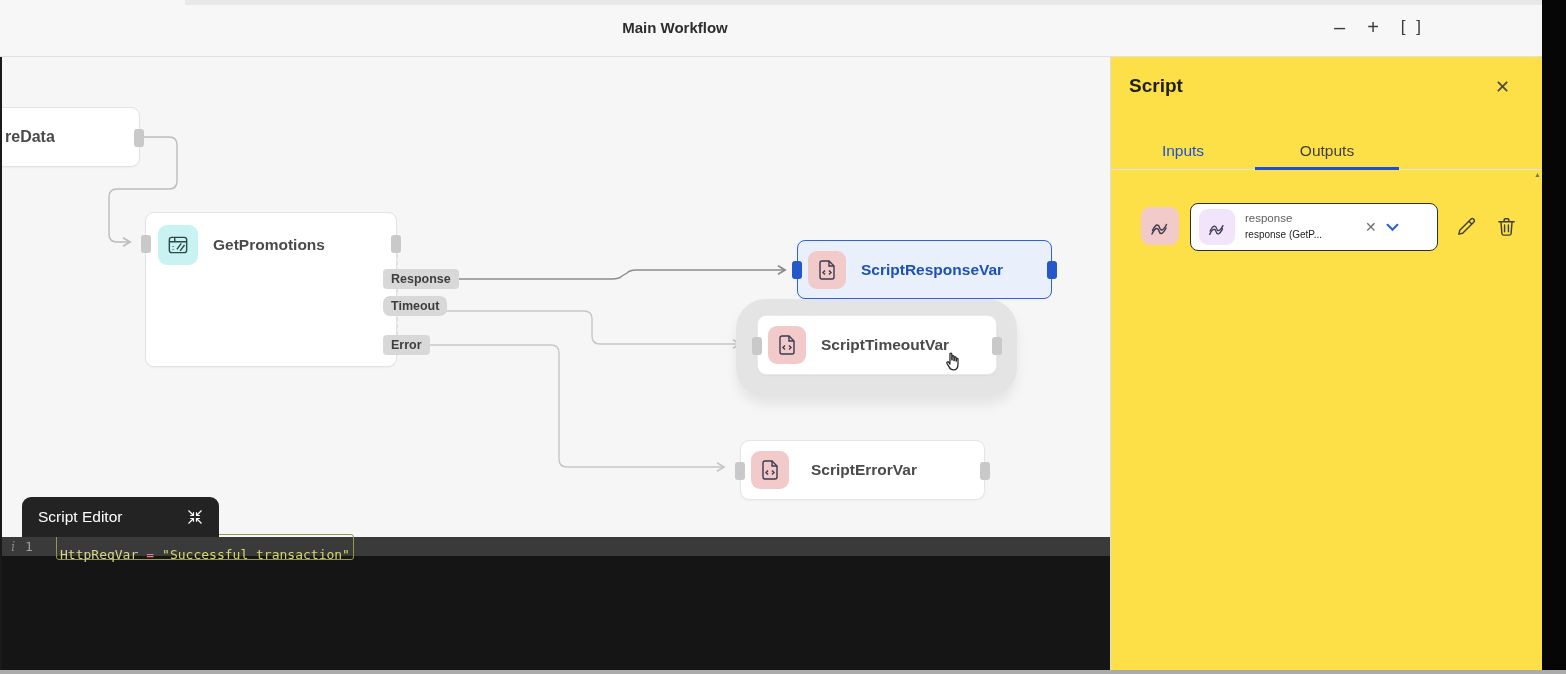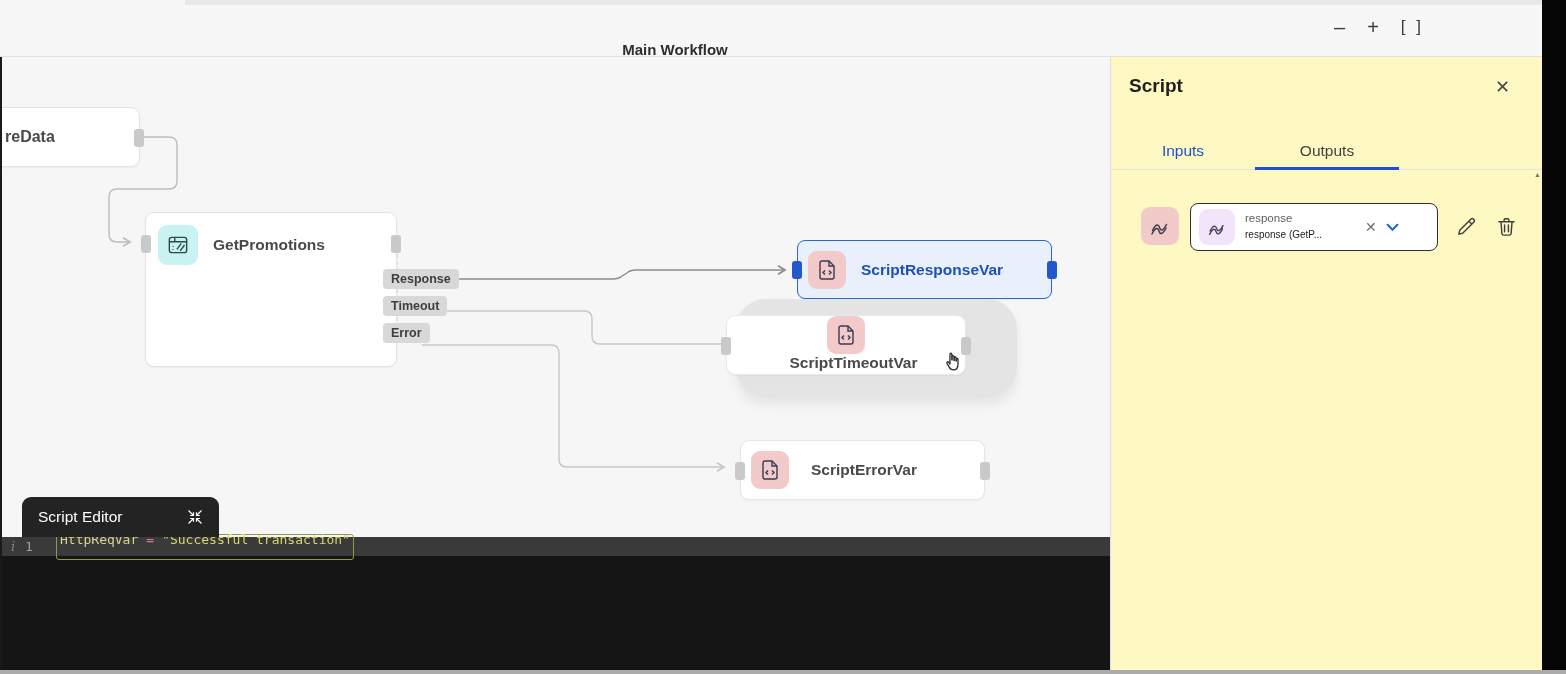--- a/index.html
+++ b/index.html
@@ -5,21 +5,21 @@
   * { margin:0; padding:0; box-sizing:border-box; }
   html,body { width:1566px; height:674px; overflow:hidden; background:#f7f7f7;
               font-family:"Liberation Sans", sans-serif; }
   .app { position:relative; width:1566px; height:674px; background:#f7f7f7; }
 
   
   .titlebar { position:absolute; left:0; top:0; width:1542px; height:57px;
               background:#f7f7f7; border-bottom:1px solid #e0e0e0; }
   .titlebar-accent { position:absolute; left:185px; top:0; width:1357px; height:5px; background:#e8e8e8; }
   .win-title { position:absolute; left:675px; top:19px; transform:translateX(-50%);
-               font-size:15px; font-weight:700; color:#2e2e2e; white-space:nowrap;margin-top:22px; }
+               font-size:15px; font-weight:700; color:#2e2e2e; white-space:nowrap; }
   .win-controls { position:absolute; right:118px; top:12px; display:flex; gap:22px; align-items:center; }
   .wc { font-size:20px; color:#3c3c3c; cursor:default; line-height:30px; }
   .wc.brackets { font-size:17px; letter-spacing:3px; }
 
   
   .canvas { position:absolute; left:0; top:57px; width:1110px; height:617px;
             background:#f6f6f6; overflow:hidden; }
   .left-edge { position:absolute; left:0; top:57px; width:2px; height:617px; background:#1a1a1a; z-index:60; }
   .edges { position:absolute; left:0; top:0; width:1110px; height:617px; }
 
@@ -45,48 +45,48 @@
   .port-badge { position:absolute; left:383px; display:inline-block; background:#d8d8d8;
                 border-radius:4px; padding:2px 8px; font-size:12.5px; font-weight:700;
                 color:#3e3e3e; line-height:16px; }
 
   .node-resp { left:797px; top:183px; width:255px; height:59px; background:#e9effb;
                border:1.6px solid #2f62d6; border-radius:8px; padding:0 10px; }
   .node-resp .node-title { color:#1d50b8; margin-left:15px; }
 
   .halo { position:absolute; left:736px; top:242px; width:281px; height:98px;
           border-radius:30px; background:#e4e4e4; box-shadow:0 8px 12px rgba(0,0,0,.07); }
-  .node-timeout { left:726px; top:258px; width:240px; height:60px; border-color:#e9e9e9; padding:0 10px;flex-direction:column; }
+  .node-timeout { left:757px; top:258px; width:240px; height:60px; border-color:#e9e9e9; padding:0 10px; }
   .node-timeout .node-title { margin-left:15px; }
 
   .node-error { left:740px; top:383px; width:245px; height:60px; border-color:#e5e5e5; padding:0 10px; }
   .node-error .node-title { margin-left:22px; }
 
   .cursor-hand { position:absolute; left:940px; top:292px; width:26px; height:26px; z-index:40; }
 
   
   .se-tab { position:absolute; left:22px; top:440px; width:197px; height:40px;
             background:#232323; border-radius:9px 9px 0 0; display:flex;
             align-items:center; padding:0 16px; z-index:20; }
   .se-tab-label { color:#fff; font-weight:400; font-size:15.5px; }
   .se-collapse { margin-left:auto; width:16px; height:16px; }
   .se-row { position:absolute; left:0; top:480px; width:1110px; height:19px; background:#3a3a3a;
             display:flex; align-items:center; z-index:15;
             font-family:"DejaVu Sans Mono", monospace; font-size:13px; }
   .se-gutter-i { font-family:"DejaVu Serif", serif; font-style:italic; color:#7d8590;
                  margin-left:11px; width:14px; font-size:13px; }
   .se-gutter-n { color:#9e9e9e; width:14px; }
   .se-codebox { margin-left:17px; border:1px solid #97974a; border-radius:3px;
-                padding:12px 3px; height:23px; display:inline-flex; align-items:flex-end; white-space:pre; }
+                padding:12px 3px; height:23px; display:inline-flex; align-items:flex-start; white-space:pre; }
   .tok-var { color:#d7d78a; } .tok-eq { color:#e8729b; margin:0 8px; } .tok-str { color:#d7d76a; }
   .se-body { position:absolute; left:0; top:499px; width:1110px; height:118px; background:#151515; z-index:14; }
 
   
   .panel { position:absolute; left:1110px; top:57px; width:432px; height:617px;
-           background:#fef9c3; border-left:1px solid #dddddd; }
+           background:#fde047; border-left:1px solid #dddddd; }
   .panel-title { position:absolute; left:18px; top:18px; font-size:19px; font-weight:700; color:#1f1f1f; }
   .panel-close { position:absolute; right:32px; top:19px; font-size:18px; color:#4a4a4a; cursor:pointer; }
   .tabs { position:absolute; left:0; top:74px; width:432px; height:39px;
           display:flex; border-bottom:1px solid #e3e3e3; }
   .tab { width:144px; text-align:center; font-size:15.5px; color:#3f3f3f;
          line-height:39px; cursor:pointer; }
   .tab.active { color:#1d4fd7; }
   .tab-underline { position:absolute; left:144px; bottom:-1px; width:144px; height:3px; background:#1d4fd7; }
   .scroll-up { position:absolute; left:423px; top:114px; font-size:7px; color:#777; }
 
@@ -156,22 +156,22 @@
           <path d="M11 16 L15 10.5 M14 17.5 L18 12"></path>
           <path d="M7.5 13 v0.6 M7.5 16 v0.6"></path>
         </svg>
       </span>
       <span class="node-title">GetPromotions</span>
       <span class="handle" style="left:-5px; top:22px;"></span>
       <span class="handle" style="right:-5px; top:22px;"></span>
     </div>
 
     <span class="port-badge" style="top:212px;">Response</span>
-    <span class="port-badge" style="top:239px;">Timeout</span>
-    <span class="port-badge" style="top:266px;">Error</span>
+    <span class="port-badge" style="top:239px;border-radius:7px;">Timeout</span>
+    <span class="port-badge" style="top:278px;">Error</span>
 
     <div class="node node-resp">
       <span class="icon-box icon-pink">
         <svg width="24" height="24" viewBox="0 0 24 24" fill="none" stroke="#3b3b52" stroke-width="1.4">
           <path d="M7 3 h7 l5 5 v11 a2 2 0 0 1 -2 2 H7 a2 2 0 0 1 -2 -2 V5 a2 2 0 0 1 2 -2 z"></path>
           <path d="M14 3 v5 h5"></path>
           <path d="M10 12.5 l-2 2 2 2 M14 12.5 l2 2 -2 2"></path>
         </svg>
       </span>
       <span class="node-title">ScriptResponseVar</span>

